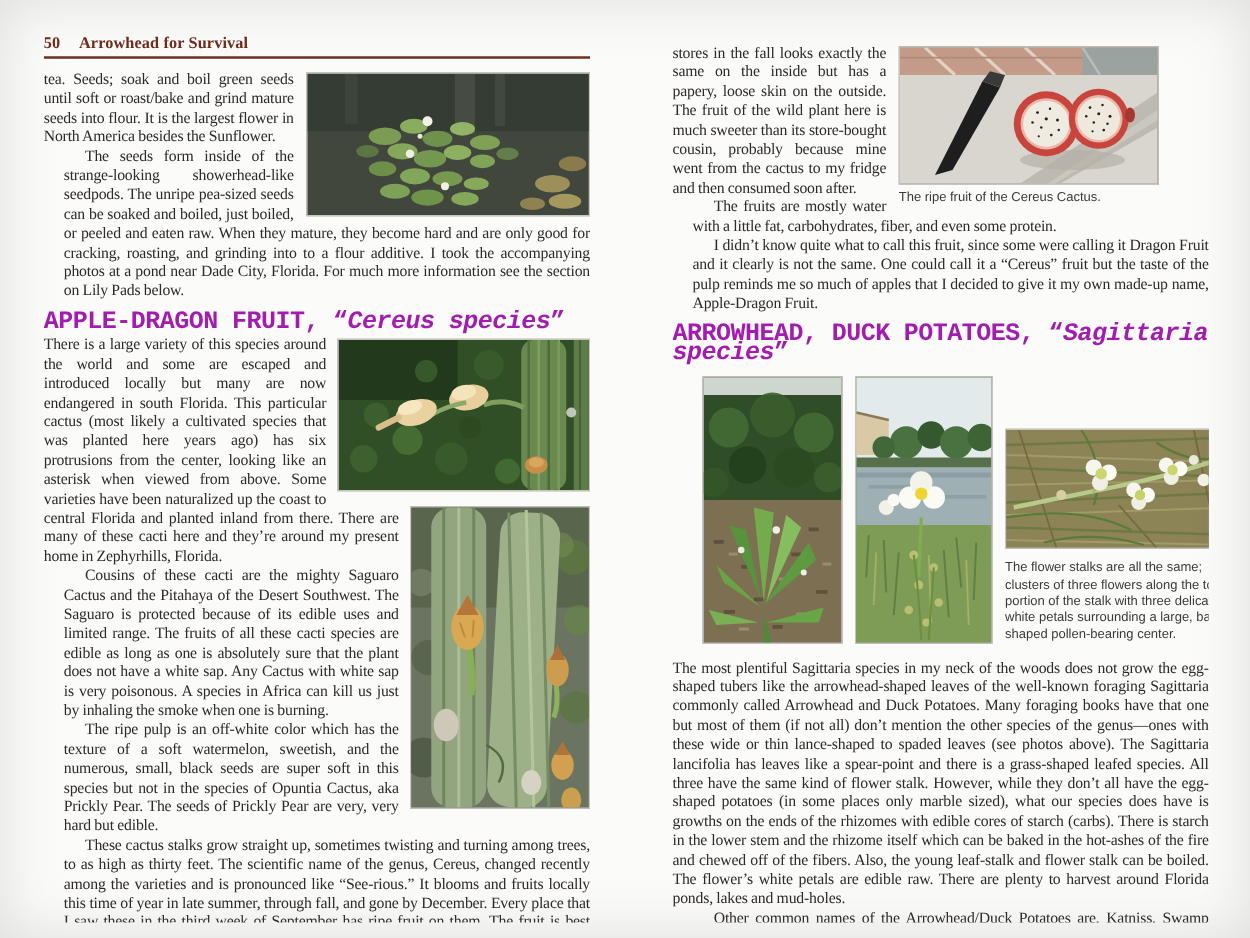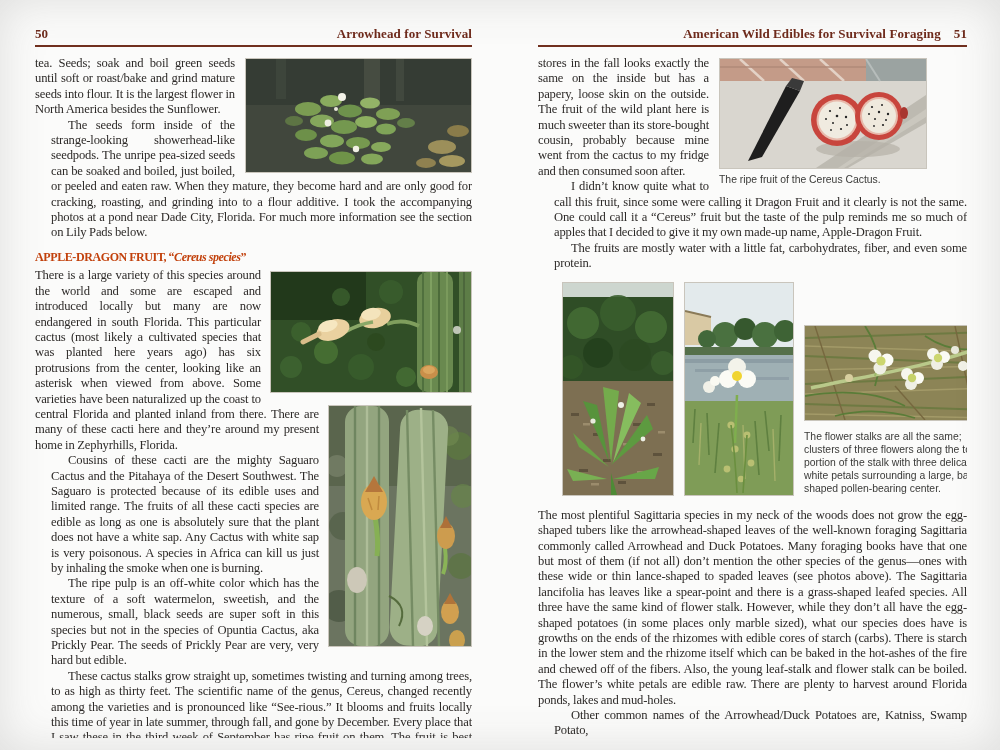--- a/index.html
+++ b/index.html
@@ -14,33 +14,33 @@
     position:absolute;inset:0;pointer-events:none;
     box-shadow:inset 0 0 46px rgba(90,90,90,.18);
     z-index:5;
   }
   .page{
     position:absolute;top:26px;height:712px;overflow:hidden;
   }
   .page-left{left:35px;width:437px;}
   .page-right{left:538px;width:429px;}
   .running-head{
-    display:flex;align-items:baseline;
+    display:flex;align-items:baseline;gap:15px;
     font-weight:bold;font-size:13px;color:#6f2b1c;
     border-bottom:2.5px solid #71301f;
-    padding-bottom:3px;letter-spacing:.1px;justify-content:space-between;
+    padding-bottom:3px;letter-spacing:.1px;
   }
   .running-head.right{justify-content:flex-end;gap:13px;}
   .page-body{margin-top:9px;font-size:12.6px;line-height:15.4px;text-align:justify;letter-spacing:-.15px;word-spacing:-.3px;}
   p{margin:0;}
   p.indent{text-indent:17px;margin-left:16px;}
   .sect-heading{
     clear:both;
-    font-family:Liberation Serif, serif;
-    font-weight:bold;font-size:12px;color:#c2410c;
+    font-family:Liberation Mono, monospace;
+    font-weight:bold;font-size:20px;color:#a21caf;
     letter-spacing:-.4px;
     margin:9px 0 3px 0;text-align:left;
   }
   .sect-heading em{font-style:italic;}
   figure{margin:0;}
   .fig-frame svg{display:block;border:1px solid #c9c5bc;background:#888;}
   .float-lily{float:right;margin:2px 0 5px 10px;}
   .float-cactus1{float:right;margin:3px 0 6px 9px;}
   .float-cactus2{float:right;clear:right;margin:6px 0 4px 9px;}
   .float-dragon{float:right;width:248px;margin:2px 0 5px 10px;}
@@ -178,24 +178,20 @@
     </figure>
 
     <p>There is a large variety of this species around the world and some are escaped and introduced locally but many are now endangered in south Florida. This particular cactus (most likely a cultivated species that was planted here years ago) has six protrusions from the center, looking like an asterisk when viewed from above. Some varieties have been naturalized up the coast to central Florida and planted inland from there. There are many of these cacti here and they’re around my present home in Zephyrhills, Florida.</p>
     <p class="indent">Cousins of these cacti are the mighty Saguaro Cactus and the Pitahaya of the Desert Southwest. The Saguaro is protected because of its edible uses and limited range. The fruits of all these cacti species are edible as long as one is absolutely sure that the plant does not have a white sap. Any Cactus with white sap is very poisonous. A species in Africa can kill us just by inhaling the smoke when one is burning.</p>
     <p class="indent">The ripe pulp is an off-white color which has the texture of a soft watermelon, sweetish, and the numerous, small, black seeds are super soft in this species but not in the species of Opuntia Cactus, aka Prickly Pear. The seeds of Prickly Pear are very, very hard but edible.</p>
     <p class="indent"><span>These cactus stalks grow straight up, sometimes twisting and turning among trees, to as high as thirty feet. The scientific name of the genus, </span><span class="serif-italic">Cereus</span><span>, changed recently among the varieties and is pronounced like “See-rious.” It blooms and fruits locally this time of year in late summer, through fall, and gone by December. Every place that I saw these in the third week of September has ripe fruit on them. The fruit is best eaten chilled and then cut in half lengthwise to eat the pulp, as is, with a spoon. The pulp can be made into preserves, the entire fruit into a syrup, and the seeds made into flour. The related fruit called Dragon Fruit that you can buy in some grocery</span></p>
   </div>
 </div>
 
 <div class="page page-right">
-  <div class="running-head right">
-    <span>American Wild Edibles for Survival Foraging</span>
-    <span>51</span>
-  </div>
 
   <div class="page-body">
 
     <figure class="float-dragon">
       <span class="fig-frame">
       <svg width="206" height="109" viewBox="0 0 206 109">
         <rect width="206" height="109" fill="#d9d6cf"></rect>
         <rect x="0" y="0" width="206" height="22" fill="#c49b88"></rect>
         <line x1="20" y1="0" x2="44" y2="22" stroke="#e3d2c6" stroke-width="2.5"></line>
         <line x1="60" y1="0" x2="84" y2="22" stroke="#e3d2c6" stroke-width="2.5"></line>
@@ -234,23 +230,24 @@
           <circle cx="159" cy="53" r="1.2"></circle>
               <circle cx="154" cy="67" r=".9"></circle>
               <circle cx="166" cy="61" r="1"></circle>
         </g>
       </svg>
       </span>
       <figcaption class="caption">The ripe fruit of the Cereus Cactus.</figcaption>
     </figure>
 
     <p>stores in the fall looks exactly the same on the inside but has a papery, loose skin on the outside. The fruit of the wild plant here is much sweeter than its store-bought cousin, probably because mine went from the cactus to my fridge and then consumed soon after.</p>
+    <p class="indent">The fruits are mostly water with a little fat, carbohydrates, fiber, and even some protein.</p>
     <p class="indent">I didn’t know quite what to call this fruit, since some were calling it Dragon Fruit and it clearly is not the same. One could call it a “Cereus” fruit but the taste of the pulp reminds me so much of apples that I decided to give it my own made-up name, Apple-Dragon Fruit.</p>
-    <p class="indent">The fruits are mostly water with a little fat, carbohydrates, fiber, and even some protein.</p>
-
+
+    <h2 class="sect-heading"><span>ARROWHEAD, DUCK POTATOES, “</span><em>Sagittaria species</em><span>”</span></h2>
 
     <div class="photo-row">
       <span class="fig-frame">
       <svg width="110" height="212" viewBox="0 0 110 212">
         <rect width="110" height="212" fill="#7d6f52"></rect>
         <rect x="0" y="0" width="110" height="26" fill="#cdd6cf"></rect>
         <rect x="0" y="14" width="110" height="84" fill="#2f4d26"></rect>
         <circle cx="20" cy="40" r="16" fill="#466f36" opacity=".8"></circle>
         <circle cx="55" cy="30" r="18" fill="#3a5e2d" opacity=".9"></circle>
         <circle cx="88" cy="44" r="16" fill="#466f36" opacity=".8"></circle>

